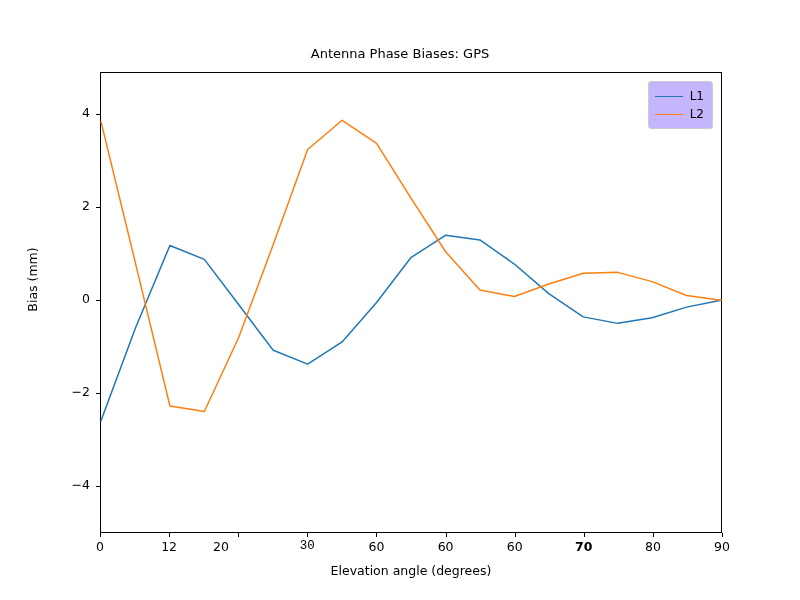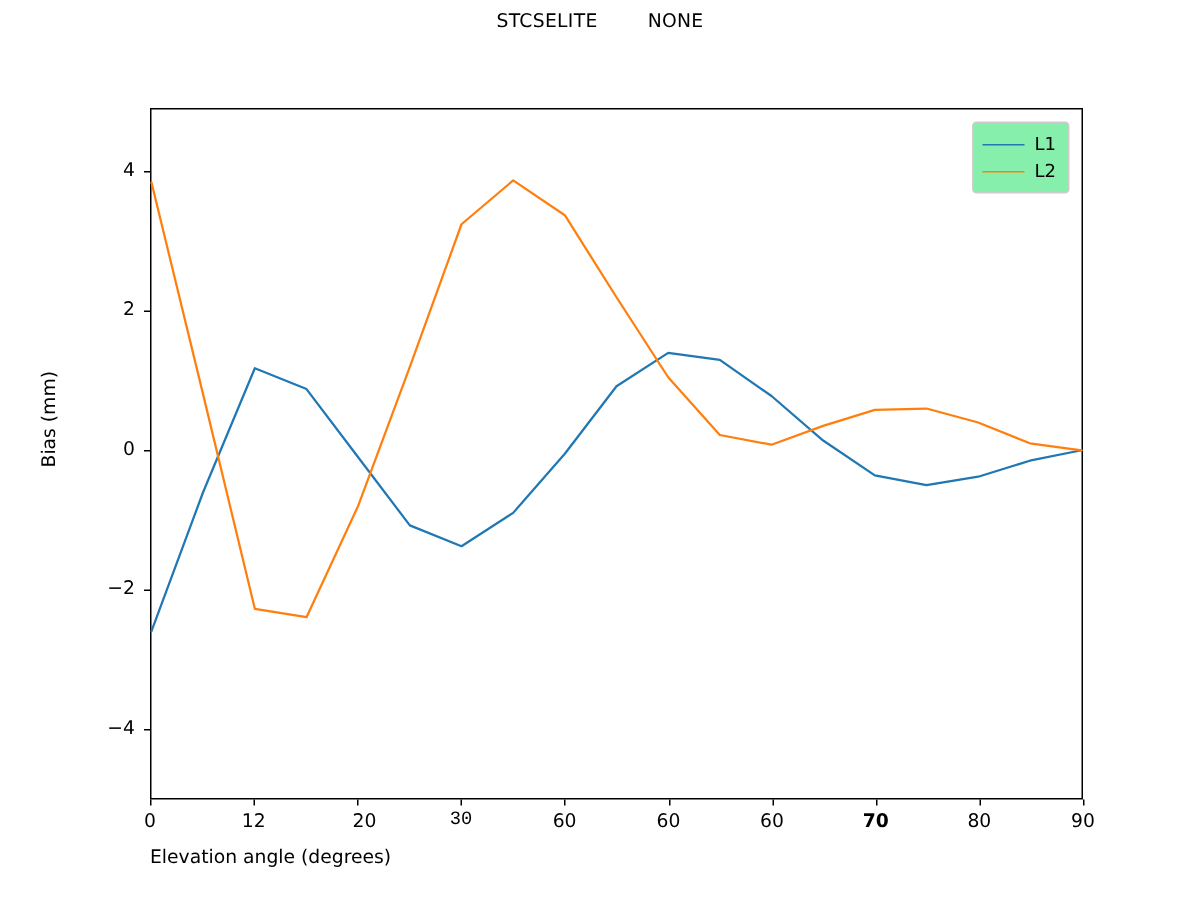--- a/index.html
+++ b/index.html
@@ -54,20 +54,21 @@
     left: 0; top: 0;
     width: 100%;
     height: 100%;
     overflow: visible;
   }
   .xlabel {
     position: absolute;
     left: 100px;
     top: 563px;
     width: 622px;
+    text-align: center;
     font-size: 12.5px;
   }
   .ylabel {
     position: absolute;
     left: -58px;
     top: 272px;
     width: 180px;
     text-align: center;
     font-size: 12.5px;
     transform: rotate(-90deg);
@@ -102,21 +103,21 @@
     width: 4px;
     background: #000;
     left: 96px;
   }
   .legend {
     position: absolute;
     right: 8px;
     top: 8px;
     border: 0.9px solid #cccccc;
     border-radius: 3px;
-    background: #86efac;
+    background: #c4b5fd;
     padding: 5px 8px 5px 6px;
     font-size: 12px;
   }
   .legend-row {
     display: flex;
     align-items: center;
     height: 18px;
   }
   .legend-swatch {
     width: 28px;
@@ -128,21 +129,21 @@
   .legend-label {
     font-size: 12px;
     line-height: 1;
   }
 </style>
 </head>
 <body>
 
 <div id="figure">
 
-  <div class="suptitle">STCSELITE        NONE</div>
+  <div class="axtitle">Antenna Phase Biases: GPS</div>
 
   <div class="plot-frame">
     <svg class="lines" viewBox="0 0 622 461" preserveAspectRatio="none">
       <polyline id="series-0" fill="none" stroke="#1f77b4" stroke-width="1.5" stroke-linejoin="round" stroke-linecap="round" points="0.00,349.24 34.56,256.11 69.11,173.22 103.67,187.19 138.22,232.83 172.78,278.46 207.33,292.43 241.89,270.08 276.44,230.50 311.00,185.33 345.56,162.98 380.11,167.64 414.67,191.85 449.22,221.65 483.78,244.94 518.33,251.45 552.89,245.87 587.44,235.16 622.00,228.17"></polyline>
       <polyline id="series-1" fill="none" stroke="#ff7f0e" stroke-width="1.5" stroke-linejoin="round" stroke-linecap="round" points="0.00,48.89 34.56,190.92 69.11,334.34 103.67,339.93 138.22,265.42 172.78,172.29 207.33,76.83 241.89,47.50 276.44,70.78 311.00,125.73 345.56,179.28 380.11,217.93 414.67,224.45 449.22,211.87 483.78,201.16 518.33,200.23 552.89,209.55 587.44,223.52 622.00,228.17"></polyline>
     </svg>
 
     <div class="legend">
       <div class="legend-row">
         <span class="legend-swatch" style="border-top-color:#1f77b4"></span>
@@ -154,21 +155,21 @@
       </div>
     </div>
   </div>
 
   <div id="xticks">
       <div class="tick-x" style="left: 100px;"></div>
       <div class="xtick-label" style="left: 100px;">0</div>
       <div class="tick-x" style="left: 169.1px;"></div>
       <div class="xtick-label" style="left: 169.1px;">12</div>
       <div class="tick-x" style="left: 238.2px;"></div>
-      <div class="xtick-label" style="left: 243px;">20</div>
+      <div class="xtick-label" style="left: 221px;">20</div>
       <div class="tick-x" style="left: 307.3px;"></div>
       <div class="xtick-label" style="left: 307.3px; font-family: Liberation Mono, monospace;">30</div>
       <div class="tick-x" style="left: 376.4px;"></div>
       <div class="xtick-label" style="left: 376.4px;">60</div>
       <div class="tick-x" style="left: 445.6px;"></div>
       <div class="xtick-label" style="left: 445.6px;">60</div>
       <div class="tick-x" style="left: 514.7px;"></div>
       <div class="xtick-label" style="left: 514.7px;">60</div>
       <div class="tick-x" style="left: 583.8px;"></div>
       <div class="xtick-label" style="left: 583.8px; font-weight: bold;">70</div>

